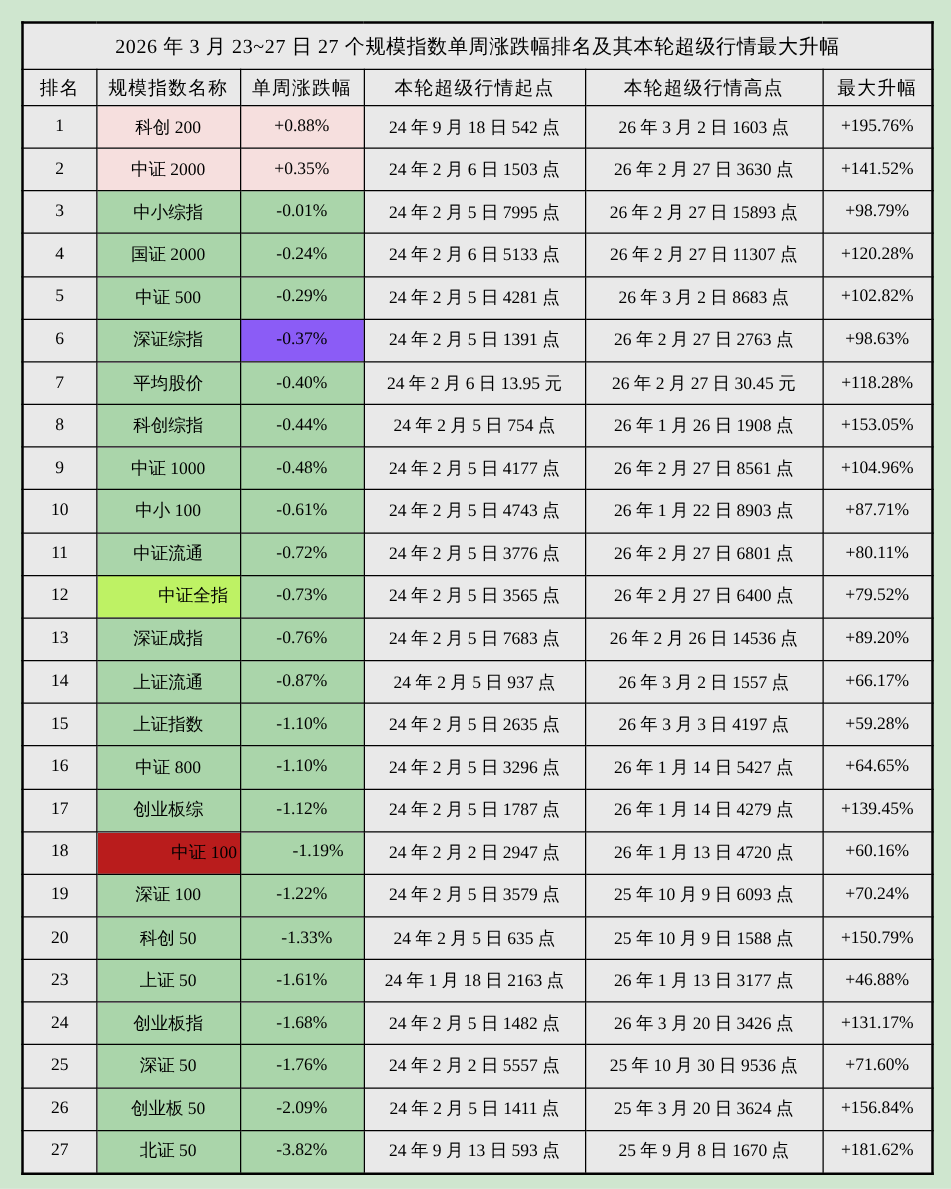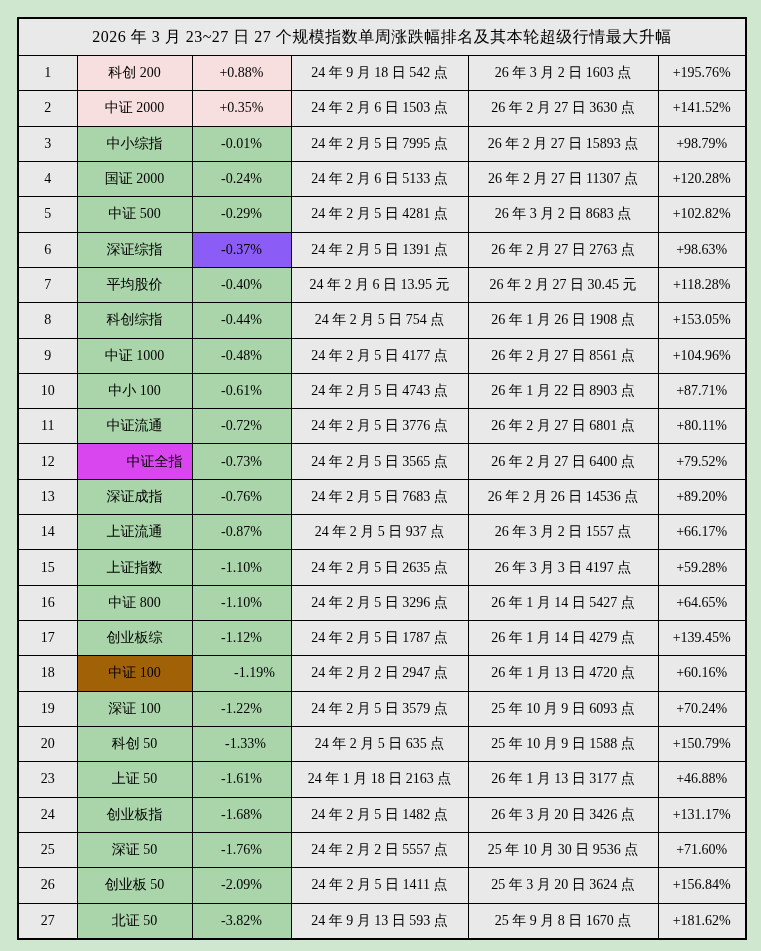--- a/index.html
+++ b/index.html
@@ -59,20 +59,28 @@
     <col style="width:115px">
     <col style="width:99px">
     <col style="width:177px">
     <col style="width:190px">
     <col style="width:88px">
   </colgroup>
   <thead>
     <tr>
       <td class="title-cell" colspan="6">2026 年 3 月 23~27 日 27 个规模指数单周涨跌幅排名及其本轮超级行情最大升幅</td>
     </tr>
+    <tr class="header-row">
+      <th>排名</th>
+      <th>规模指数名称</th>
+      <th>单周涨跌幅</th>
+      <th>本轮超级行情起点</th>
+      <th>本轮超级行情高点</th>
+      <th>最大升幅</th>
+    </tr>
   </thead>
   <tbody>
       <tr class="data-row">
     <td>1</td>
     <td class="tone" style="background: rgb(246, 223, 222);">科创 200</td>
     <td class="tone" style="background: rgb(246, 223, 222);">+0.88%</td>
     <td>24 年 9 月 18 日 542 点</td>
     <td>26 年 3 月 2 日 1603 点</td>
     <td>+195.76%</td>
   </tr>
@@ -151,21 +159,21 @@
       <tr class="data-row">
     <td>11</td>
     <td class="tone" style="background: rgb(170, 213, 170);">中证流通</td>
     <td class="tone" style="background: rgb(170, 213, 170);">-0.72%</td>
     <td>24 年 2 月 5 日 3776 点</td>
     <td>26 年 2 月 27 日 6801 点</td>
     <td>+80.11%</td>
   </tr>
       <tr class="data-row">
     <td>12</td>
-    <td class="tone" style="background: #d946ef; padding-left: 42px;">中证全指</td>
+    <td class="tone" style="background: #bef264; padding-left: 42px;">中证全指</td>
     <td class="tone" style="background: rgb(170, 213, 170);">-0.73%</td>
     <td>24 年 2 月 5 日 3565 点</td>
     <td>26 年 2 月 27 日 6400 点</td>
     <td>+79.52%</td>
   </tr>
       <tr class="data-row">
     <td>13</td>
     <td class="tone" style="background: rgb(170, 213, 170);">深证成指</td>
     <td class="tone" style="background: rgb(170, 213, 170);">-0.76%</td>
     <td>24 年 2 月 5 日 7683 点</td>
@@ -199,21 +207,21 @@
       <tr class="data-row">
     <td>17</td>
     <td class="tone" style="background: rgb(170, 213, 170);">创业板综</td>
     <td class="tone" style="background: rgb(170, 213, 170);">-1.12%</td>
     <td>24 年 2 月 5 日 1787 点</td>
     <td>26 年 1 月 14 日 4279 点</td>
     <td>+139.45%</td>
   </tr>
       <tr class="data-row">
     <td>18</td>
-    <td class="tone" style="background: #a16207;">中证 100</td>
+    <td class="tone" style="background: #b91c1c; text-align: right;">中证 100</td>
     <td class="tone" style="background: rgb(170, 213, 170); padding-left: 28px;">-1.19%</td>
     <td>24 年 2 月 2 日 2947 点</td>
     <td>26 年 1 月 13 日 4720 点</td>
     <td>+60.16%</td>
   </tr>
       <tr class="data-row">
     <td>19</td>
     <td class="tone" style="background: rgb(170, 213, 170);">深证 100</td>
     <td class="tone" style="background: rgb(170, 213, 170);">-1.22%</td>
     <td>24 年 2 月 5 日 3579 点</td>

